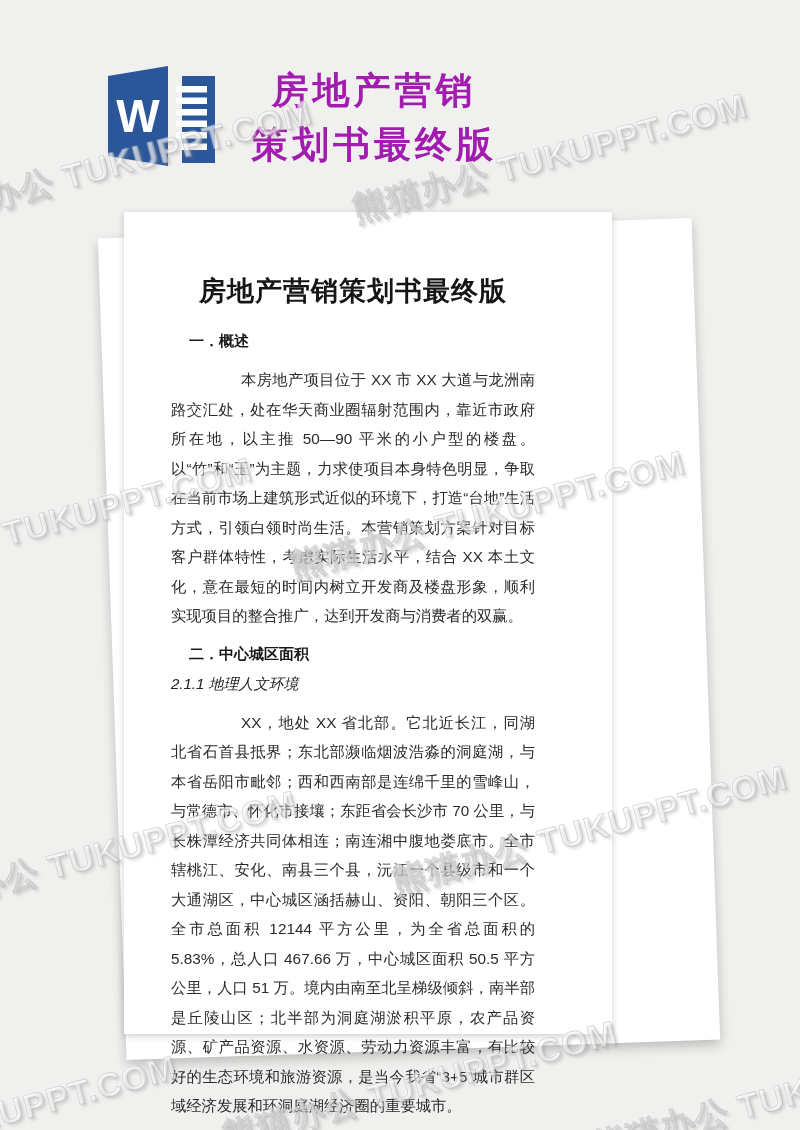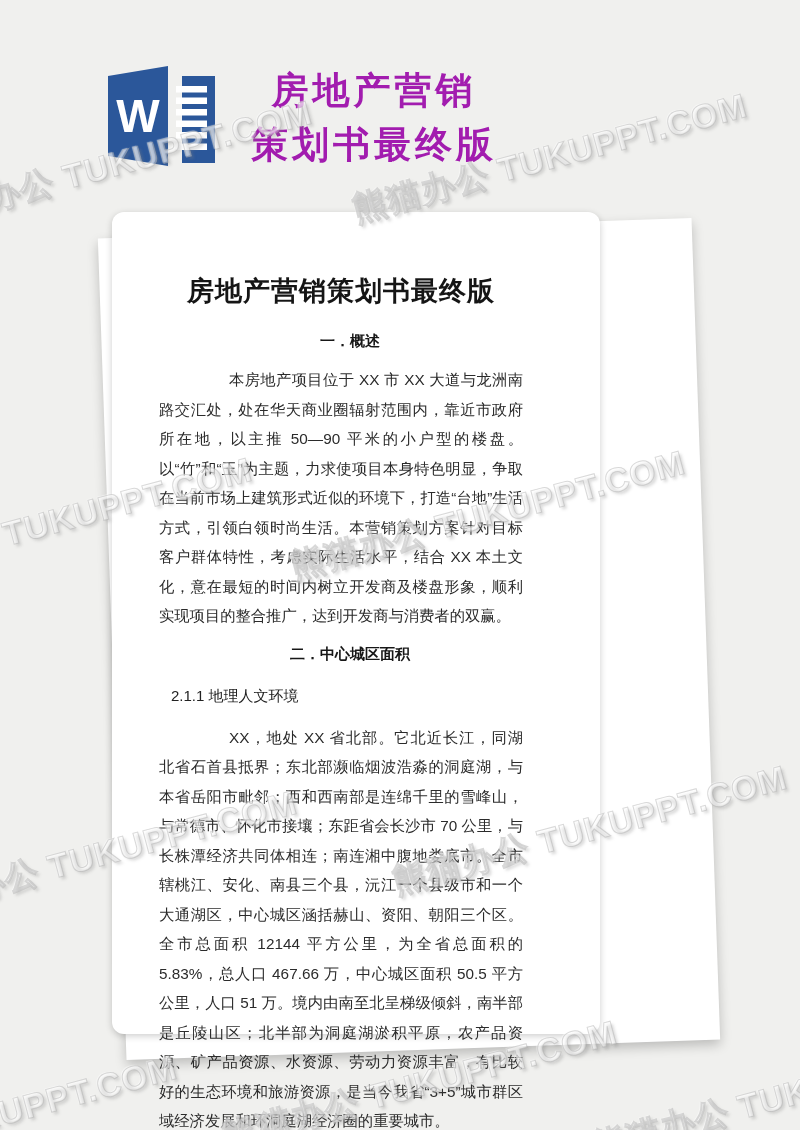--- a/index.html
+++ b/index.html
@@ -26,44 +26,43 @@
   }
   
   .page-back{
     position:absolute;left:112px;top:228px;width:594px;height:822px;
     background:#ffffff;
     transform:rotate(-2deg);
     box-shadow:0 5px 12px rgba(0,0,0,0.22);
     z-index:1;
   }
   .page-main{
-    position:absolute;left:112px;top:212px;width:488px;height:822px;
+    position:absolute;left:124px;top:212px;width:488px;height:822px;
     background:#ffffff;
     box-shadow:0 2px 7px rgba(0,0,0,0.20);
     z-index:2;
     box-sizing:border-box;
     padding:0 77px 0 47px;
-    border-radius:12px;
   }
   .doc-title{
     margin-top:62px;
     font-size:27px;
     font-weight:bold;
     text-align:center;
     letter-spacing:1px;
     color:#151515;
     line-height:34px;
   }
   .h1{
     font-size:15px;font-weight:bold;color:#171717;
-    line-height:30px;margin:8px 0 0 18px;text-align:center;
+    line-height:30px;margin:8px 0 0 18px;
   }
   .h1.first{margin-top:18px;}
   .h2{
-    font-size:15px;color:#222;line-height:30px;margin:12px;
+    font-size:15px;color:#222;line-height:30px;margin:0;font-style:italic;
   }
   .h2.spaced{margin-top:22px;}
   .p{
     font-size:15.3px;color:#2b2b2b;
     line-height:29.5px;
     text-align:justify;
     text-indent:70px;
     margin:9px 0 0 0;
   }
   

